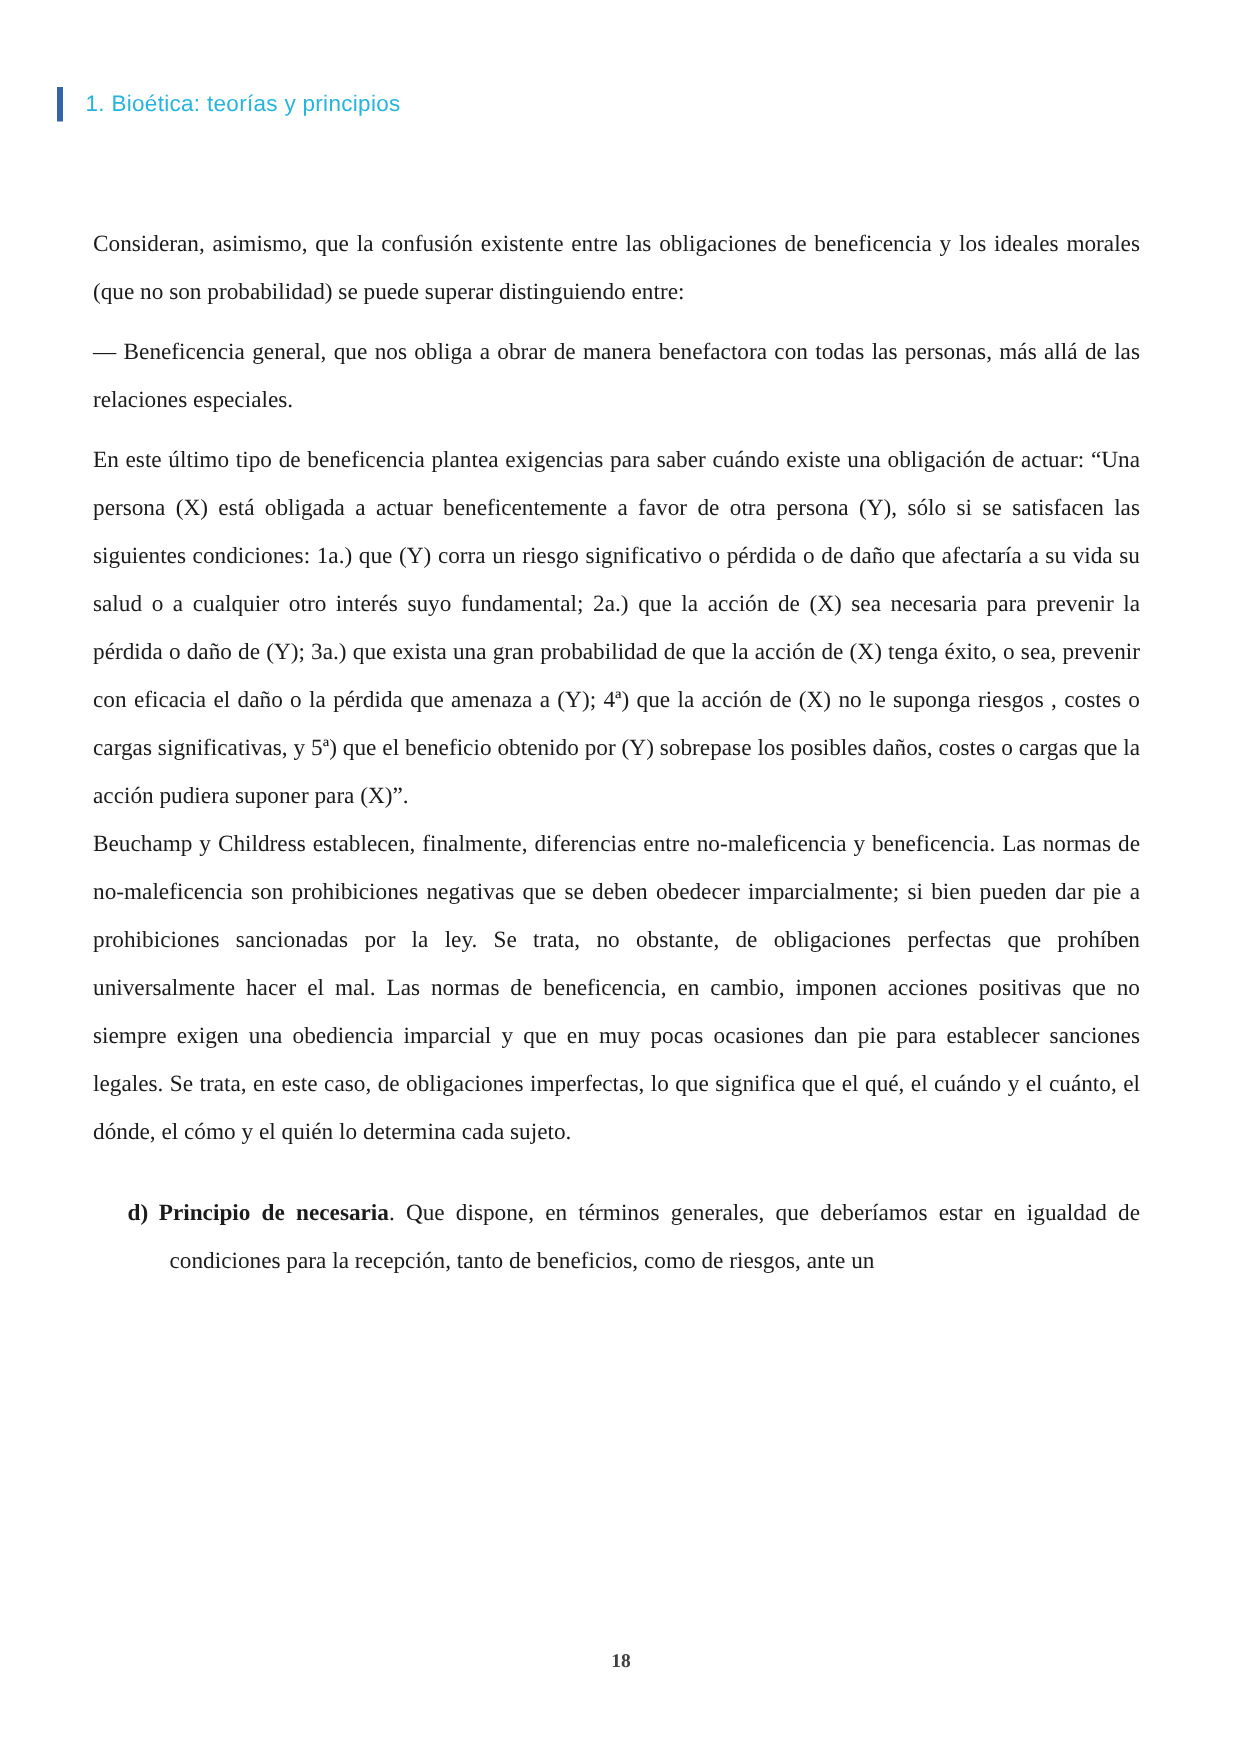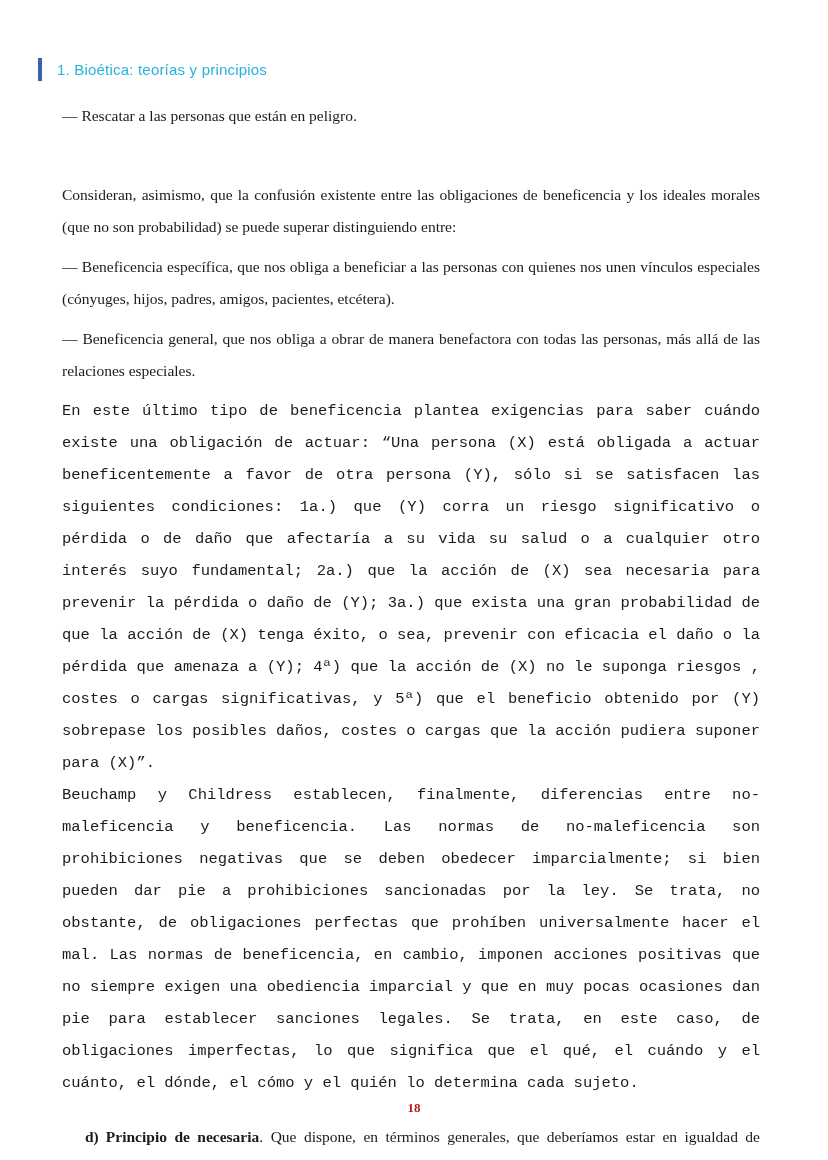--- a/index.html
+++ b/index.html
@@ -59,25 +59,23 @@
   }
   p.intro-para {
     margin-top: 47px;
     margin-bottom: 8px;
   }
   .block-quote {
     margin: 6px 0 40px 33px;
     font-size: 14px;
     line-height: 28px;
     text-align: justify;
-    font-family: Liberation Mono, monospace;
   }
   p.discussion-para {
     margin-bottom: 22px;
-    font-family: Liberation Mono, monospace;
   }
   p.list-item-d {
     padding-left: 51px;
     text-indent: -28px;
   }
   .list-item-d .marker,
   .list-item-d .bold-lead {
     font-weight: bold;
   }
   .list-item-d .marker {
@@ -87,41 +85,39 @@
   .page-footer {
     position: absolute;
     left: 0;
     right: 0;
     bottom: 48px;
     text-align: center;
   }
   .page-number {
     font-size: 13px;
     font-weight: bold;
-    color: #b91c1c;
+    color: #404040;
   }
 </style>
 </head>
 <body>
 
 <div class="page">
 
   <div class="chapter-header">
     <span class="accent-bar"></span>
     <h1 class="chapter-title">1. Bioética: teorías y principios</h1>
   </div>
 
   <div class="content">
 
 
-    <p class="dash-item">— Rescatar a las personas que están en peligro.</p>
 
     <p class="intro-para">Consideran, asimismo, que la confusión existente entre las obligaciones de beneficencia y los ideales morales (que no son probabilidad) se puede superar distinguiendo entre:</p>
 
-    <p class="dash-item">— Beneficencia específica, que nos obliga a beneficiar a las personas con quienes nos unen vínculos especiales (cónyuges, hijos, padres, amigos, pacientes, etcétera).</p>
 
     <p class="dash-item">— Beneficencia general, que nos obliga a obrar de manera benefactora con todas las personas, más allá de las relaciones especiales.</p>
 
     <p class="block-quote">En este último tipo de beneficencia plantea exigencias para saber cuándo existe una obligación de actuar: “Una persona (X) está obligada a actuar beneficentemente a favor de otra persona (Y), sólo si se satisfacen las siguientes condiciones: 1a.) que (Y) corra un riesgo significativo o pérdida o de daño que afectaría a su vida su salud o a cualquier otro interés suyo fundamental; 2a.) que la acción de (X) sea necesaria para prevenir la pérdida o daño de (Y); 3a.) que exista una gran probabilidad de que la acción de (X) tenga éxito, o sea, prevenir con eficacia el daño o la pérdida que amenaza a (Y); 4ª) que la acción de (X) no le suponga riesgos , costes o cargas significativas, y 5ª) que el beneficio obtenido por (Y) sobrepase los posibles daños, costes o cargas que la acción pudiera suponer para (X)”.</p>
 
     <p class="discussion-para">Beuchamp y Childress establecen, finalmente, diferencias entre no-maleficencia y beneficencia. Las normas de no-maleficencia son prohibiciones negativas que se deben obedecer imparcialmente; si bien pueden dar pie a prohibiciones sancionadas por la ley. Se trata, no obstante, de obligaciones perfectas que prohíben universalmente hacer el mal. Las normas de beneficencia, en cambio, imponen acciones positivas que no siempre exigen una obediencia imparcial y que en muy pocas ocasiones dan pie para establecer sanciones legales. Se trata, en este caso, de obligaciones imperfectas, lo que significa que el qué, el cuándo y el cuánto, el dónde, el cómo y el quién lo determina cada sujeto.</p>
 
     <p class="list-item-d"><span class="marker">d)</span><span class="bold-lead">Principio de necesaria</span><span class="rest">. Que dispone, en términos generales, que deberíamos estar en igualdad de condiciones para la recepción, tanto de beneficios, como de riesgos, ante un</span></p>
 
   </div>

